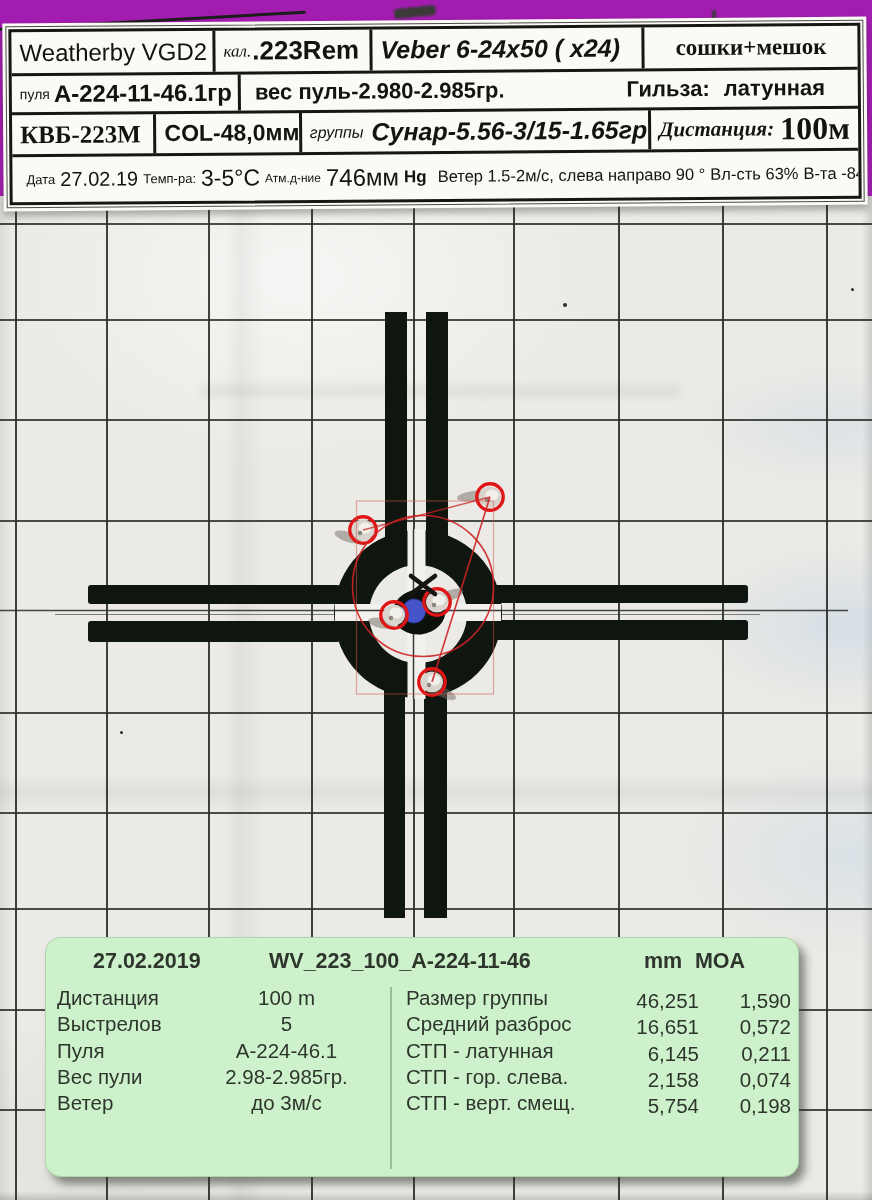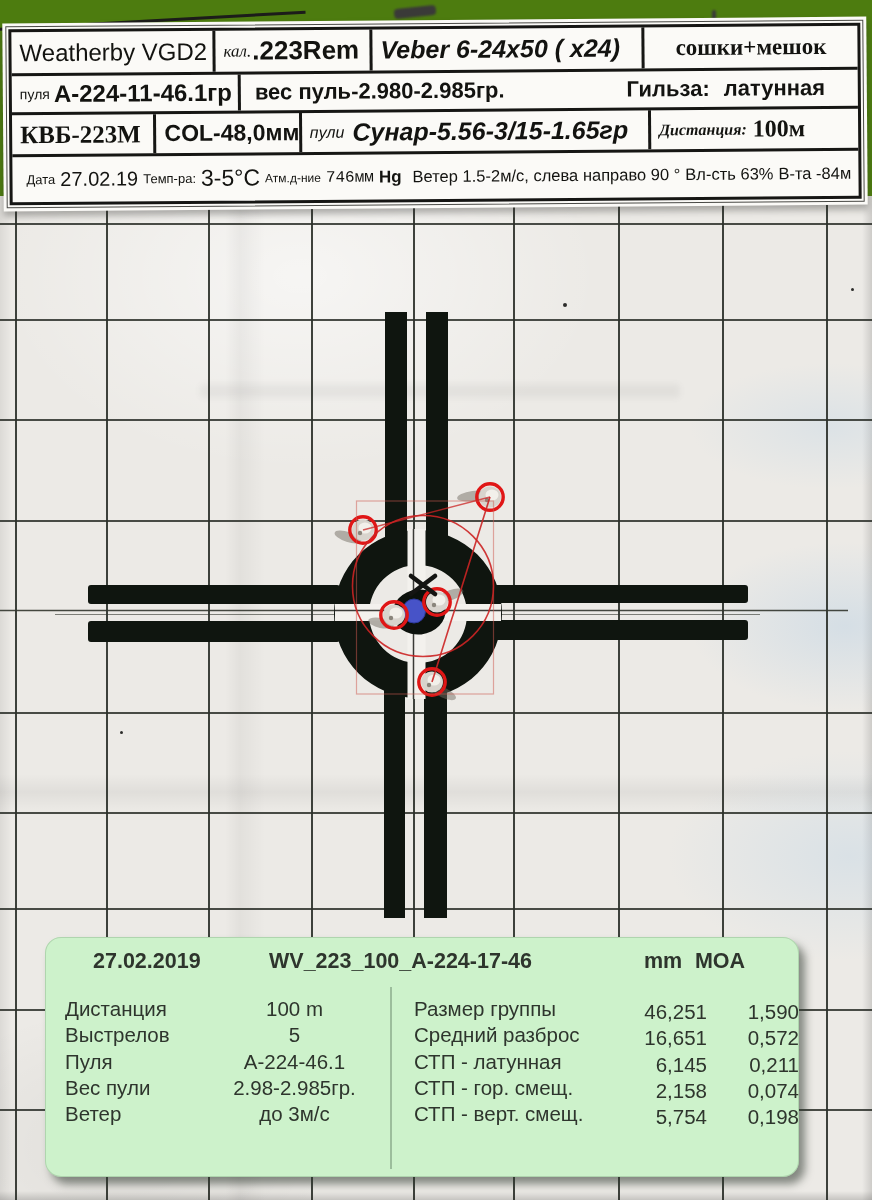--- a/index.html
+++ b/index.html
@@ -1,17 +1,17 @@
 <!DOCTYPE html>
 <html><head>
 <meta charset="utf-8">
 <style>
   html,body{margin:0;padding:0;background:#9a9a97;}
   .stage{position:relative;width:872px;height:1200px;overflow:hidden;
-         font-family:"Liberation Sans",sans-serif;background:#4d7c0f;}
+         font-family:"Liberation Sans",sans-serif;background:#a21caf;}
   
   .paper{position:absolute;left:0;top:196px;width:872px;height:1004px;
     background:
       radial-gradient(220px 120px at 845px 430px, rgba(185,208,228,.45), transparent 70%),
       radial-gradient(260px 150px at 850px 660px, rgba(190,212,230,.4), transparent 70%),
       radial-gradient(200px 90px at 830px 230px, rgba(190,212,230,.35), transparent 70%),
       linear-gradient(90deg, rgba(0,0,0,.07) 0, transparent 12px),
       linear-gradient(270deg, rgba(0,0,0,.13) 0, transparent 10px),
       linear-gradient(0deg, rgba(0,0,0,.16) 0, transparent 9px),
       linear-gradient(90deg, transparent 225px, rgba(0,0,0,.045) 240px, transparent 265px),
@@ -37,21 +37,21 @@
   .bdr{border-right:3px solid #161614;}
   .serif{font-family:"Liberation Serif",serif;}
   .sm{font-size:13px;} .it{font-style:italic;} .b{font-weight:bold;}
   
   .panel{position:absolute;left:45px;top:937px;width:754px;height:240px;border-radius:16px;
          background:#cdf2cb;box-shadow:6px 7px 9px rgba(45,55,45,.55), inset 0 0 0 1px rgba(120,160,120,.35);
          color:#2e352d;font-size:20.5px;}
   .phead{position:absolute;top:12px;left:0;width:100%;height:26px;font-weight:bold;font-size:21.5px;}
   .phead span{position:absolute;white-space:nowrap;}
   .pdivider{position:absolute;left:345px;top:50px;width:1.5px;height:182px;background:#9cbd9c;}
-  .prows{position:absolute;left:0;top:60px;width:100%;padding-left:8px;}
+  .prows{position:absolute;left:0;top:49px;width:100%;}
   .prow{position:relative;height:26.3px;white-space:nowrap;}
   .pl-label{position:absolute;left:12px;}
   .pl-value{position:absolute;left:150px;width:183px;text-align:center;}
   .pr-label{position:absolute;left:361px;}
   .pr-mm{position:absolute;left:558px;width:96px;text-align:right;top:3px;}
   .pr-moa{position:absolute;left:652px;width:94px;text-align:right;top:3px;}
 </style>
 </head>
 <body>
 
@@ -179,50 +179,50 @@
       </div>
 
       <div class="hrow" style="height:42px;">
         <div class="hcell bdr" style="width:145px;">
           <span class="serif b" style="font-size:25px;">КВБ-223М</span>
         </div>
         <div class="hcell bdr" style="width:146px;">
           <span class="b" style="font-size:23px;">COL-48,0мм</span>
         </div>
         <div class="hcell bdr" style="width:351px;">
-          <span class="it" style="font-size:16px;margin-right:8px;">пули</span>
+          <span class="it" style="font-size:16px;margin-right:8px;">группы</span>
           <span class="b it" style="font-size:25px;">Сунар-5.56-3/15-1.65гр</span>
         </div>
         <div class="hcell" style="width:208px;">
-          <span class="serif b it" style="font-size:16px;margin-right:6px;">Дистанция:</span>
-          <span class="serif b" style="font-size:24px;">100м</span>
+          <span class="serif b it" style="font-size:21px;margin-right:6px;">Дистанция:</span>
+          <span class="serif b" style="font-size:32px;">100м</span>
         </div>
       </div>
 
       <div class="hrow" style="height:45px;">
         <div class="hcell" style="width:846px;padding-left:14px;gap:5px;">
           <span class="sm">Дата</span>
           <span style="font-size:20px;">27.02.19</span>
           <span class="sm">Темп-ра:</span>
           <span style="font-size:23px;">3-5°С</span>
           <span style="font-size:12px;">Атм.д-ние</span>
-          <span style="font-size:16px;font-family:Liberation Mono, monospace;">746мм</span>
+          <span style="font-size:24px;">746мм</span>
           <span class="b" style="font-size:17px;margin-right:6px;">Hg</span>
           <span style="font-size:16.5px;">Ветер 1.5-2м/с, слева направо 90 °</span>
           <span style="font-size:16.5px;">Вл-сть 63%</span>
           <span style="font-size:16.5px;">В-та -84м</span>
         </div>
       </div>
     </div>
   </div>
 
   <div class="panel">
     <div class="phead">
       <span style="left:12px;margin-left:36px;">27.02.2019</span>
-      <span style="left:224px;">WV_223_100_А-224-17-46</span>
+      <span style="left:224px;">WV_223_100_А-224-11-46</span>
       <span style="left:573px;width:90px;text-align:center;">mm</span>
       <span style="left:630px;width:90px;text-align:center;">MOA</span>
     </div>
     <div class="pdivider"></div>
     <div class="prows" id="prows">
         <div class="prow">
           <span class="pl-label">Дистанция</span>
           <span class="pl-value">100  m</span>
           <span class="pr-label">Размер группы</span>
           <span class="pr-mm">46,251</span>
@@ -238,21 +238,21 @@
         <div class="prow">
           <span class="pl-label">Пуля</span>
           <span class="pl-value">А-224-46.1</span>
           <span class="pr-label">СТП - латунная</span>
           <span class="pr-mm">6,145</span>
           <span class="pr-moa">0,211</span>
         </div>
         <div class="prow">
           <span class="pl-label">Вес пули</span>
           <span class="pl-value">2.98-2.985гр.</span>
-          <span class="pr-label">СТП - гор. смещ.</span>
+          <span class="pr-label">СТП - гор. слева.</span>
           <span class="pr-mm">2,158</span>
           <span class="pr-moa">0,074</span>
         </div>
         <div class="prow">
           <span class="pl-label">Ветер</span>
           <span class="pl-value">до 3м/с</span>
           <span class="pr-label">СТП - верт. смещ.</span>
           <span class="pr-mm">5,754</span>
           <span class="pr-moa">0,198</span>
         </div>

